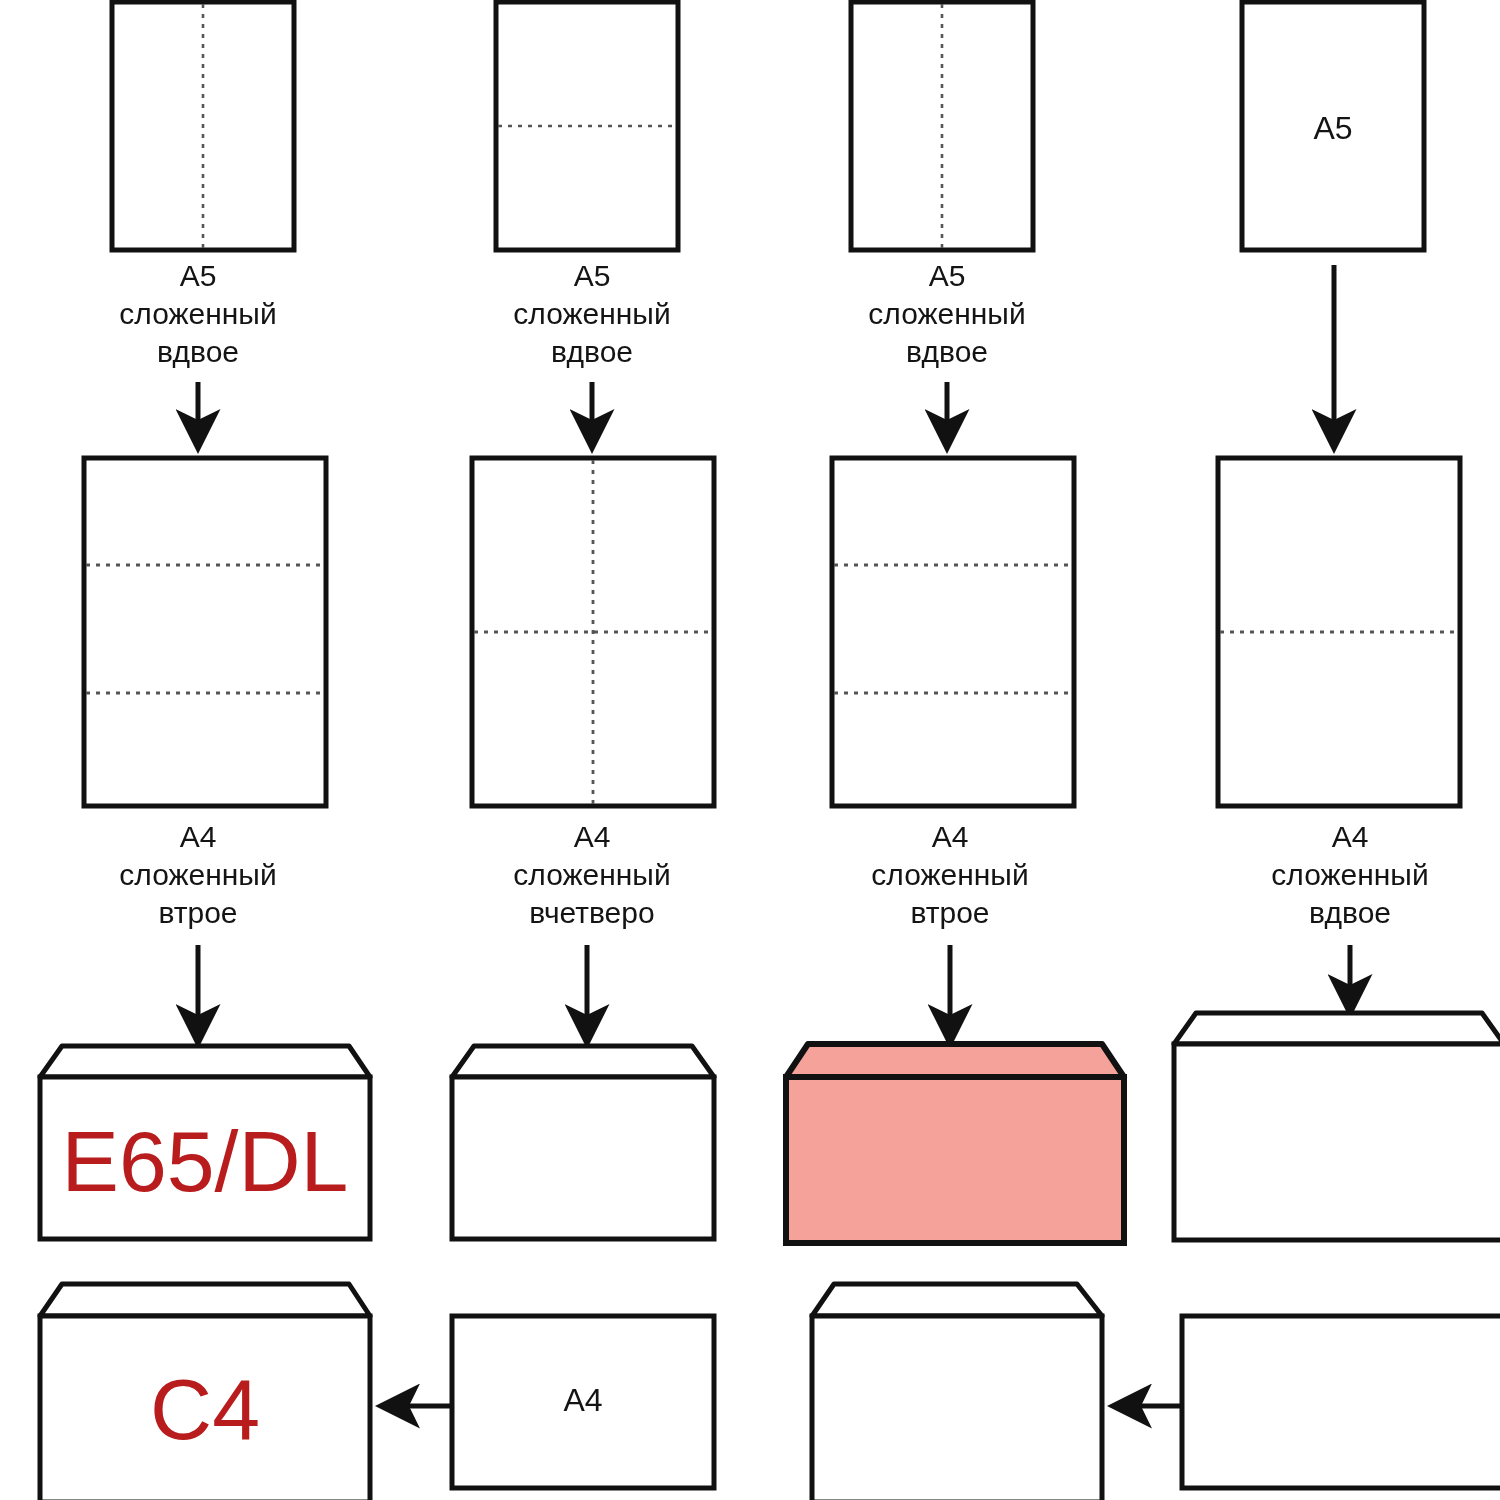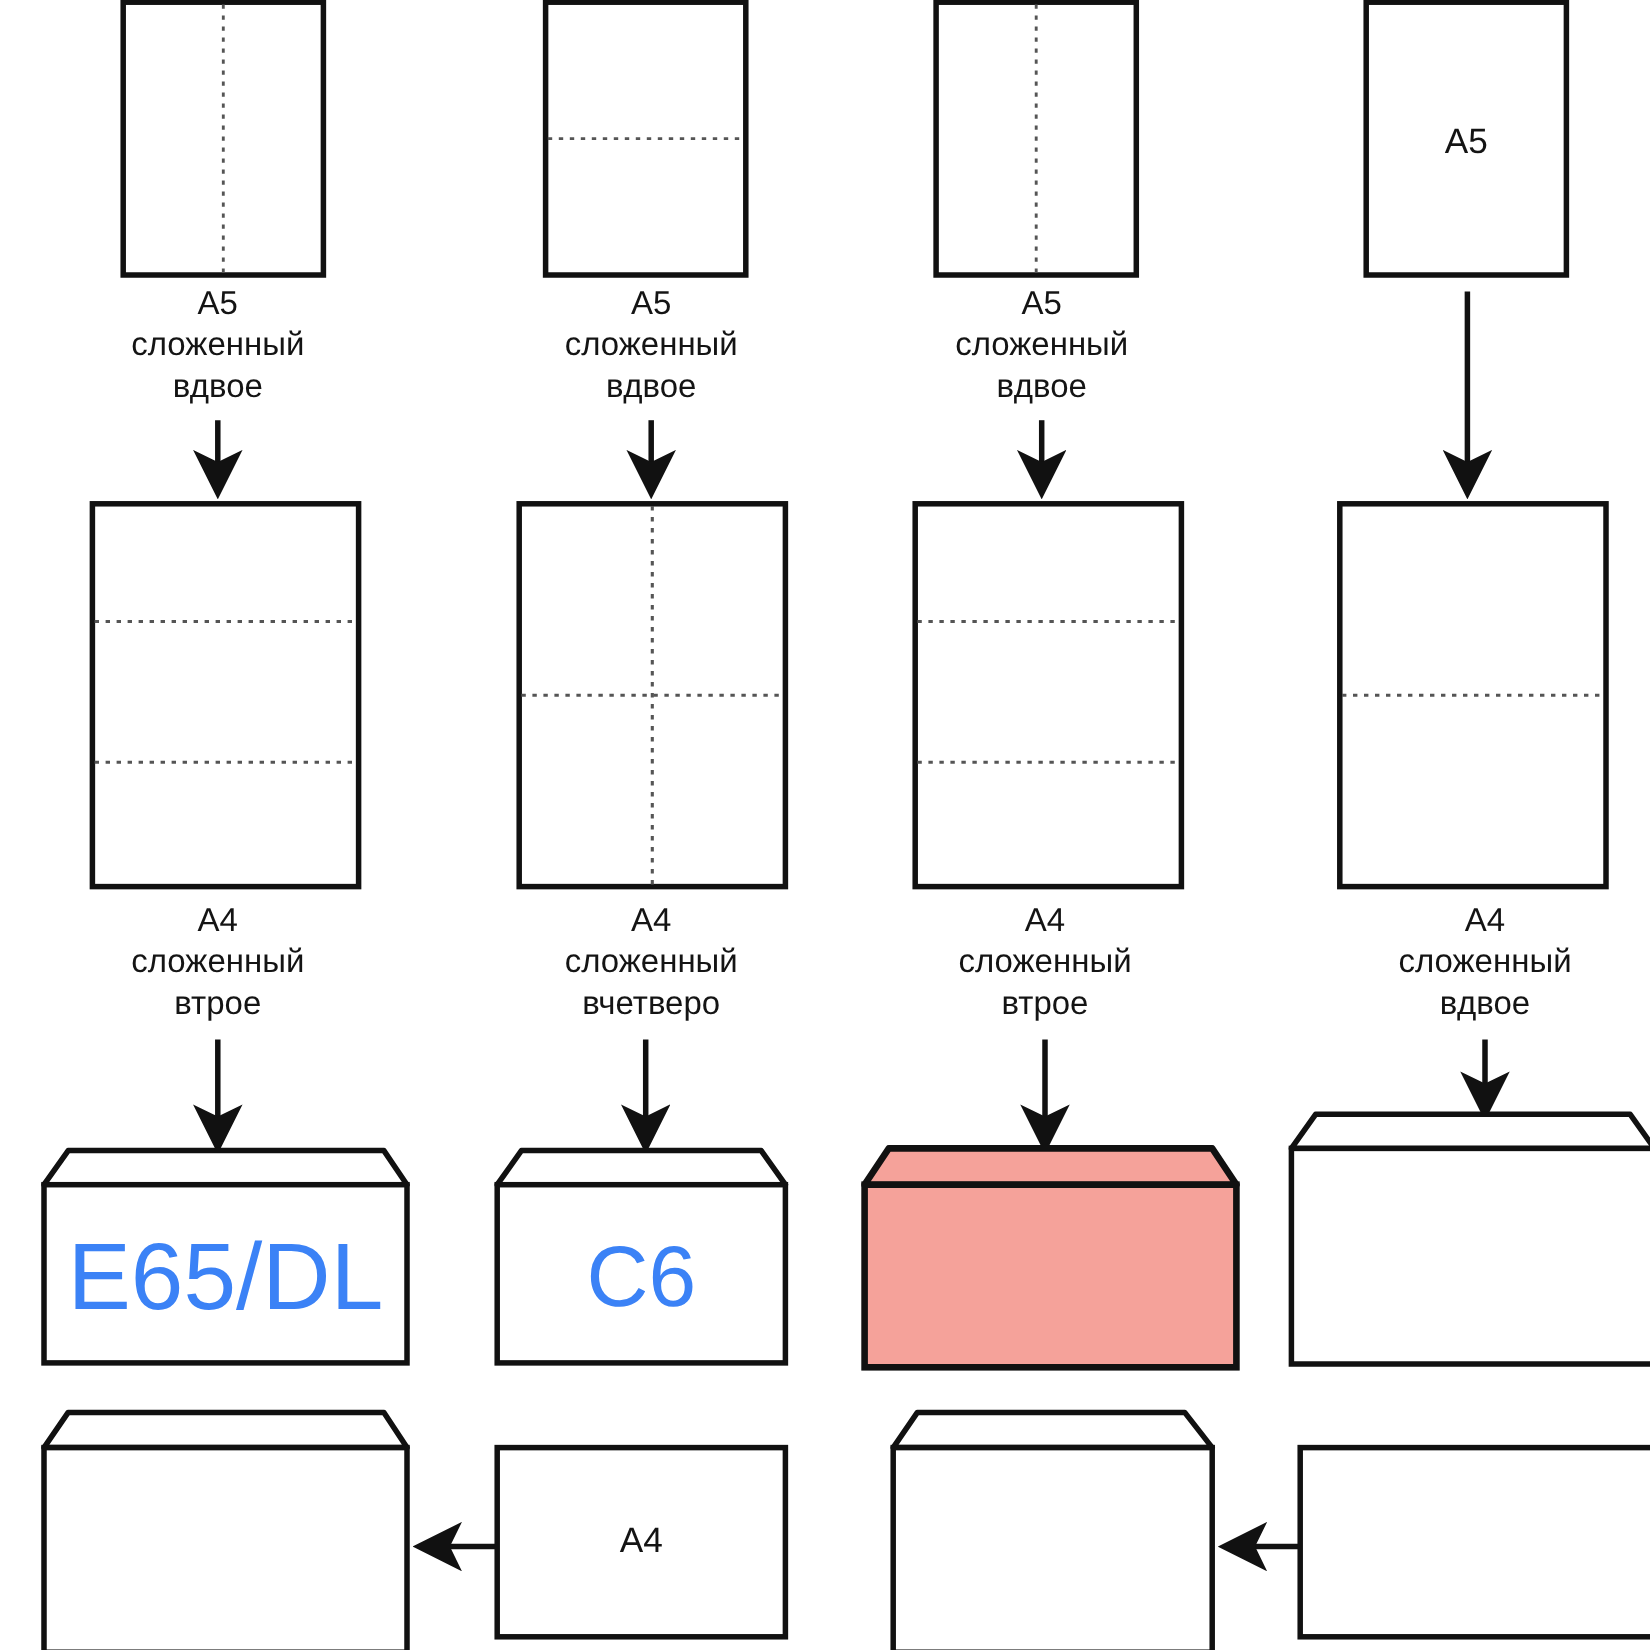--- a/index.html
+++ b/index.html
@@ -26,21 +26,21 @@
     text-align:center;
     font-size:32px;
     color:#141414;
     font-family:"Liberation Sans", sans-serif;
   }
   .env-label{
     position:absolute;
     text-align:center;
     font-size:78px;
     font-weight:400;
-    color:#3b82f6;
+    color:#b91c1c;
     font-family:"Liberation Sans", sans-serif;
     letter-spacing:0px;
   }
   .env-label.big{font-size:86px;}
 </style>
 </head>
 <body>
 
 <div id="stage">
 
@@ -152,17 +152,17 @@
 сложенный
 вчетверо</div>
   <div class="cap" style="left:808px;top:818px;width:240px;">A4
 сложенный
 втрое</div>
   <div class="cap" style="left:1208px;top:818px;width:240px;">A4
 сложенный
 вдвое</div>
 
   <div class="env-label big" style="left:18px;top:1112px;width:330px;">E65/DL</div>
-  <div class="env-label" style="left:430px;top:1115px;width:262px;">C6</div>
 
+  <div class="env-label big" style="left:18px;top:1360px;width:330px;">C4</div>
   <div class="sheet-label" style="left:430px;top:1382px;width:262px;">A4</div>
 
 </div>
 
 </body></html>

